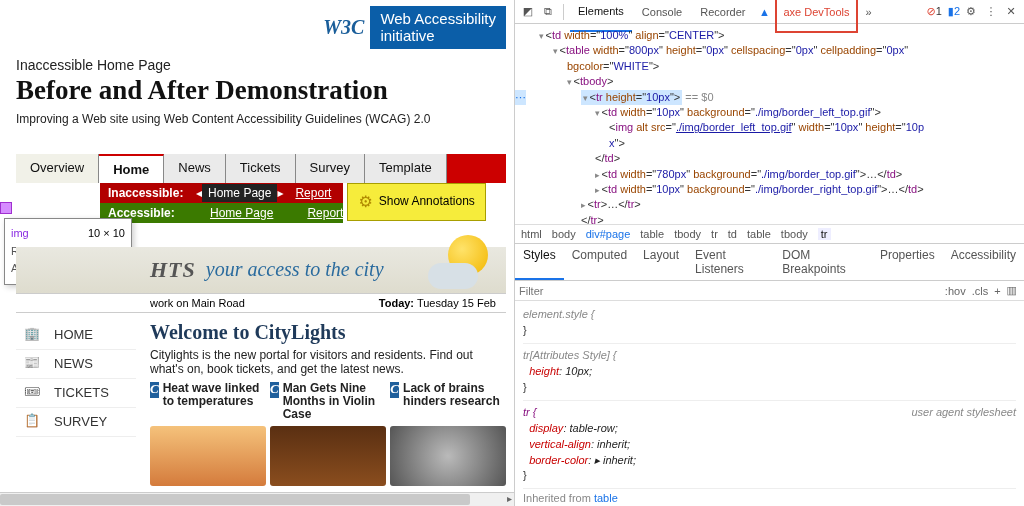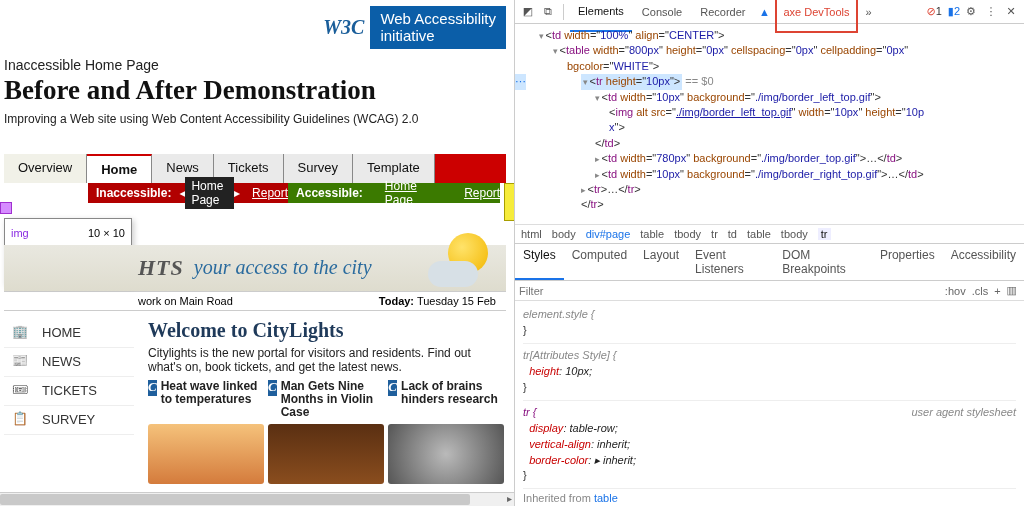--- a/index.html
+++ b/index.html
@@ -1,35 +1,35 @@
 <!DOCTYPE html>
 <html><head>
 <meta charset="utf-8">
 <style>
 * { box-sizing: border-box; margin: 0; padding: 0; font-family: Arial, Helvetica, sans-serif; }
 html, body { width: 1024px; height: 506px; overflow: hidden; background: #fff; }
 body { display: flex; }
 
 
-.page { width: 514px; height: 100%; position: relative; padding: 6px 8px 0 4px; overflow: hidden; }
+.page { width: 514px; height: 100%; position: relative; padding: 6px 8px 0 16px; overflow: hidden; }
 .hdr-row { display: flex; justify-content: flex-end; margin-bottom: 8px; }
 .wai-badge { display: flex; align-items: center; gap: 6px; }
 .w3c-logo { font: italic 700 20px Georgia, serif; color: #1a5e9a; }
 .wai-text { background: #0b5ea8; color: #fff; padding: 4px 10px; font-size: 15px; line-height: 1.15; }
 .subttl { font-size: 14px; margin-top: 4px; color: #222; }
 h1.title { font: 700 27px Georgia, serif; margin: 2px 0 6px; color: #111; }
 .subttl2 { font-size: 12px; color: #222; margin-bottom: 28px; }
 
 .tabs { display: flex; background: #c00; }
 .tab { padding: 6px 14px; font-size: 13px; color: #111; border-right: 1px solid #888; cursor: pointer; }
 .tab.ov { background: #f1f1e8; }
 .tab.active { background: #fff; font-weight: 700; border-top: 2px solid #c00; }
 .tab.plain { background: #eaeaea; }
 
-.sub-bars { display: flex; flex-direction: row; margin-left: 84px; }
+.sub-bars { display: flex; flex-direction: column; margin-left: 84px; }
 .bar { display: flex; align-items: center; height: 20px; font-size: 12px; }
 .bar .lbl { color: #fff; padding: 0 8px; width: 96px; font-weight: 700; }
 .bar.red { background: #b20000; }
 .bar.green { background: #3b7a00; }
 .bar .sep { color: #fff; padding: 0 6px; }
 .bar .link { color: #fff; text-decoration: underline; }
 .bar .hp { background: #222; color: #fff; padding: 2px 6px; }
 .bar.red .tri { color: #fff; }
 .annot-box { background: #f6ec3b; border: 1px solid #a89e00; display: flex; align-items: center; gap: 6px; padding: 2px 10px; font-size: 12px; line-height: 1.1; margin-left: 4px; height: 38px; }
 .annot-box .gear { color: #b08a00; font-size: 16px; }
@@ -276,20 +276,21 @@
     <span class="badge-b">▮<span>2</span></span>
     <span class="dt-ic">⚙</span>
     <span class="dt-ic">⋮</span>
     <span class="dt-ic">✕</span>
   </div>
 
   <div class="dom">
     <div class="l i1"><span class="caret open"></span>&lt;<span class="tag">td</span> <span class="attr">width</span>="<span class="val">100%</span>" <span class="attr">align</span>="<span class="val">CENTER</span>"&gt;</div>
     <div class="l i2"><span class="caret open"></span>&lt;<span class="tag">table</span> <span class="attr">width</span>="<span class="val">800px</span>" <span class="attr">height</span>="<span class="val">0px</span>" <span class="attr">cellspacing</span>="<span class="val">0px</span>" <span class="attr">cellpadding</span>="<span class="val">0px</span>"</div>
     <div class="l i2" style="padding-left:42px"><span class="attr">bgcolor</span>="<span class="val">WHITE</span>"&gt;</div>
+    <div class="l i3"><span class="caret open"></span>&lt;<span class="tag">tbody</span>&gt;</div>
     <div class="l i4 dom-hl-gutter"><span class="hl"><span class="caret open"></span>&lt;<span class="tag">tr</span> <span class="attr">height</span>="<span class="val">10px</span>"&gt;</span> <span class="eq0">== $0</span></div>
     <div class="l i5"><span class="caret open"></span>&lt;<span class="tag">td</span> <span class="attr">width</span>="<span class="val">10px</span>" <span class="attr">background</span>="<span class="val">./img/border_left_top.gif</span>"&gt;</div>
     <div class="l" style="padding-left:84px">&lt;<span class="tag">img</span> <span class="attr">alt</span> <span class="attr">src</span>="<span class="link">./img/border_left_top.gif</span>" <span class="attr">width</span>="<span class="val">10px</span>" <span class="attr">height</span>="<span class="val">10p</span></div>
     <div class="l" style="padding-left:84px"><span class="val">x</span>"&gt;</div>
     <div class="l i5">&lt;/<span class="tag">td</span>&gt;</div>
     <div class="l i5"><span class="caret"></span>&lt;<span class="tag">td</span> <span class="attr">width</span>="<span class="val">780px</span>" <span class="attr">background</span>="<span class="val">./img/border_top.gif</span>"&gt;…&lt;/<span class="tag">td</span>&gt;</div>
     <div class="l i5"><span class="caret"></span>&lt;<span class="tag">td</span> <span class="attr">width</span>="<span class="val">10px</span>" <span class="attr">background</span>="<span class="val">./img/border_right_top.gif</span>"&gt;…&lt;/<span class="tag">td</span>&gt;</div>
     <div class="l i4"><span class="caret"></span>&lt;<span class="tag">tr</span>&gt;…&lt;/<span class="tag">tr</span>&gt;</div>
     <div class="l i4">&lt;/<span class="tag">tr</span>&gt;</div>
 

